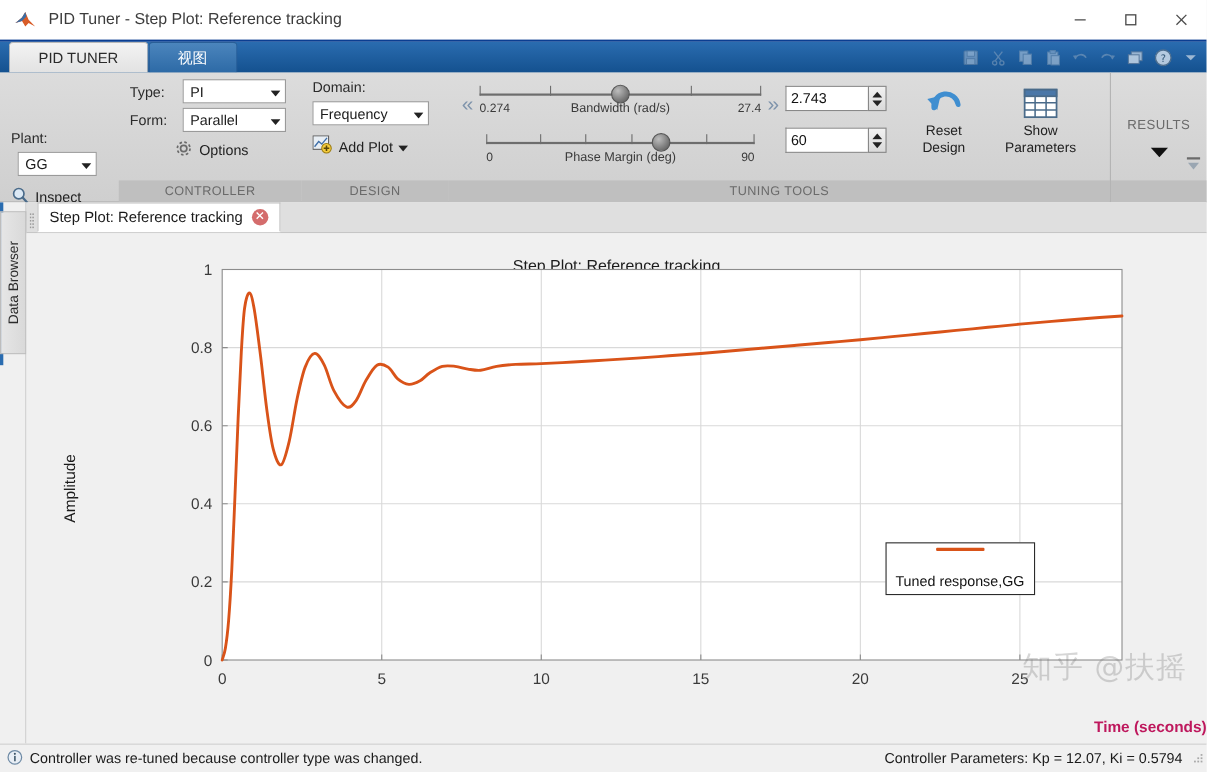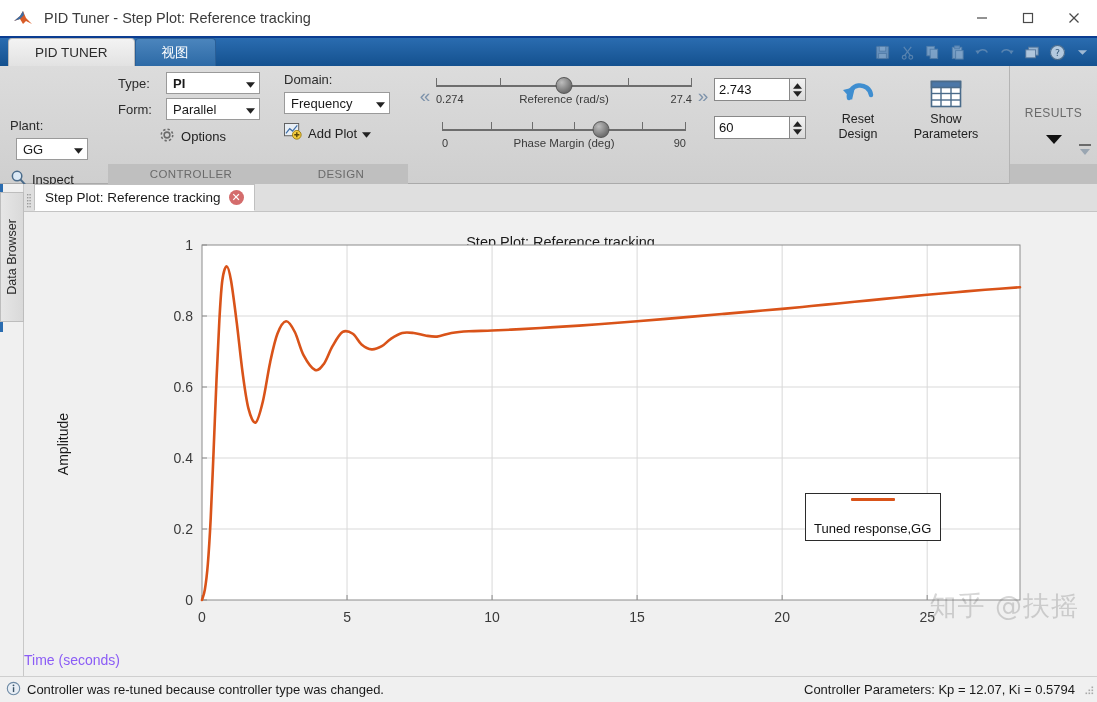--- a/index.html
+++ b/index.html
@@ -167,22 +167,22 @@
   .plot { position: absolute; inset: 0; }
   .plot-title {
     position: absolute; top: 22px; left: 0; right: 0; text-align: center;
     font-size: 14.5px; color: #1a1a1a;
   }
   .ylabel {
     position: absolute; left: 8px; top: 50%; transform: translateY(-50%) rotate(-90deg);
     transform-origin: center; font-size: 14px; color: #1a1a1a; white-space: nowrap;
   }
   .xlabel {
-    position: absolute; bottom: 8px; left: 0; right: 0; text-align: left;
-    font-size: 14px; color: #8b5cf6;
+    position: absolute; bottom: 8px; left: 0; right: 0; text-align: right;
+    font-size: 14px; color: #be185d; font-weight: bold;
   }
   .legend-box {
     position: absolute; background: #fff; border: 1px solid #2b2b2b;
     display: flex; align-items: center; gap: 20px; padding: 4px 9px 4px 8px;
     font-size: 13px; color: #111; flex-direction: column;
   }
   .legend-line { width: 44px; height: 3px; border-radius: 1px; }
 
   .watermark {
     position: absolute; right: 18px; bottom: 52px;
@@ -324,21 +324,21 @@
           <span>Inspect</span>
         </div>
       </div>
       <div class="glabel">PLANT</div>
     </div>
 
     <div class="rgroup g-ctrl">
       <div class="gcontent">
         <div class="frow">
           <span class="lbl">Type:</span>
-          <div class="combo" style="width:94px;font-weight:bold;">
+          <div class="combo" style="width:94px;">
             <span>PI</span>
             <span class="caret">
               <svg width="9" height="6" viewBox="0 0 10 6">
                   <path d="M0 0 L5 6 L10 0 Z" fill="#222"></path>
                 </svg>
             </span>
           </div>
         </div>
         <div class="frow">
           <span class="lbl">Form:</span>
@@ -404,21 +404,21 @@
             <span class="chev">«</span>
             <div class="slider-wrap">
               <div class="strack"></div>
               <div class="stick" style="left:0"></div>
               <div class="stick" style="left:25%"></div>
               <div class="stick" style="left:50%"></div>
               <div class="stick" style="left:75%"></div>
               <div class="stick" style="left:calc(100% - 1px)"></div>
               <div class="sthumb" style="left:50%"></div>
               <div class="smin">0.274</div>
-              <div class="scap">Reference (rad/s)</div>
+              <div class="scap">Bandwidth (rad/s)</div>
               <div class="smax">27.4</div>
             </div>
             <span class="chev">»</span>
           </div>
           <div class="slider-row" style="height:40px;">
             <span class="chev" style="visibility:hidden">«</span>
             <div class="slider-wrap" style="height:40px; margin:0 6px;">
               <div class="strack"></div>
               <div class="stick" style="left:0"></div>
               <div class="stick" style="left:20%"></div>
@@ -479,20 +479,21 @@
               <line x1="12" y1="8.5" x2="12" y2="27.5" stroke="#4a6b8a" stroke-width="1.4"></line>
               <line x1="22" y1="8.5" x2="22" y2="27.5" stroke="#4a6b8a" stroke-width="1.4"></line>
               <line x1="2.5" y1="14.5" x2="31.5" y2="14.5" stroke="#4a6b8a" stroke-width="1.4"></line>
               <line x1="2.5" y1="21" x2="31.5" y2="21" stroke="#4a6b8a" stroke-width="1.4"></line>
             </svg>
           </span>
           <span>Show</span>
           <span>Parameters</span>
         </div>
       </div>
+      <div class="glabel">TUNING TOOLS</div>
     </div>
 
     <div class="rgroup g-results" style="border-left:1px solid #b4b4b4;">
       <div class="gcontent">
         <div class="rtitle">RESULTS</div>
         <div class="rcaret">
           <svg width="16" height="9" viewBox="0 0 16 9">
               <path d="M0 0 L8 9 L16 0 Z" fill="#111"></path>
             </svg>
         </div>

